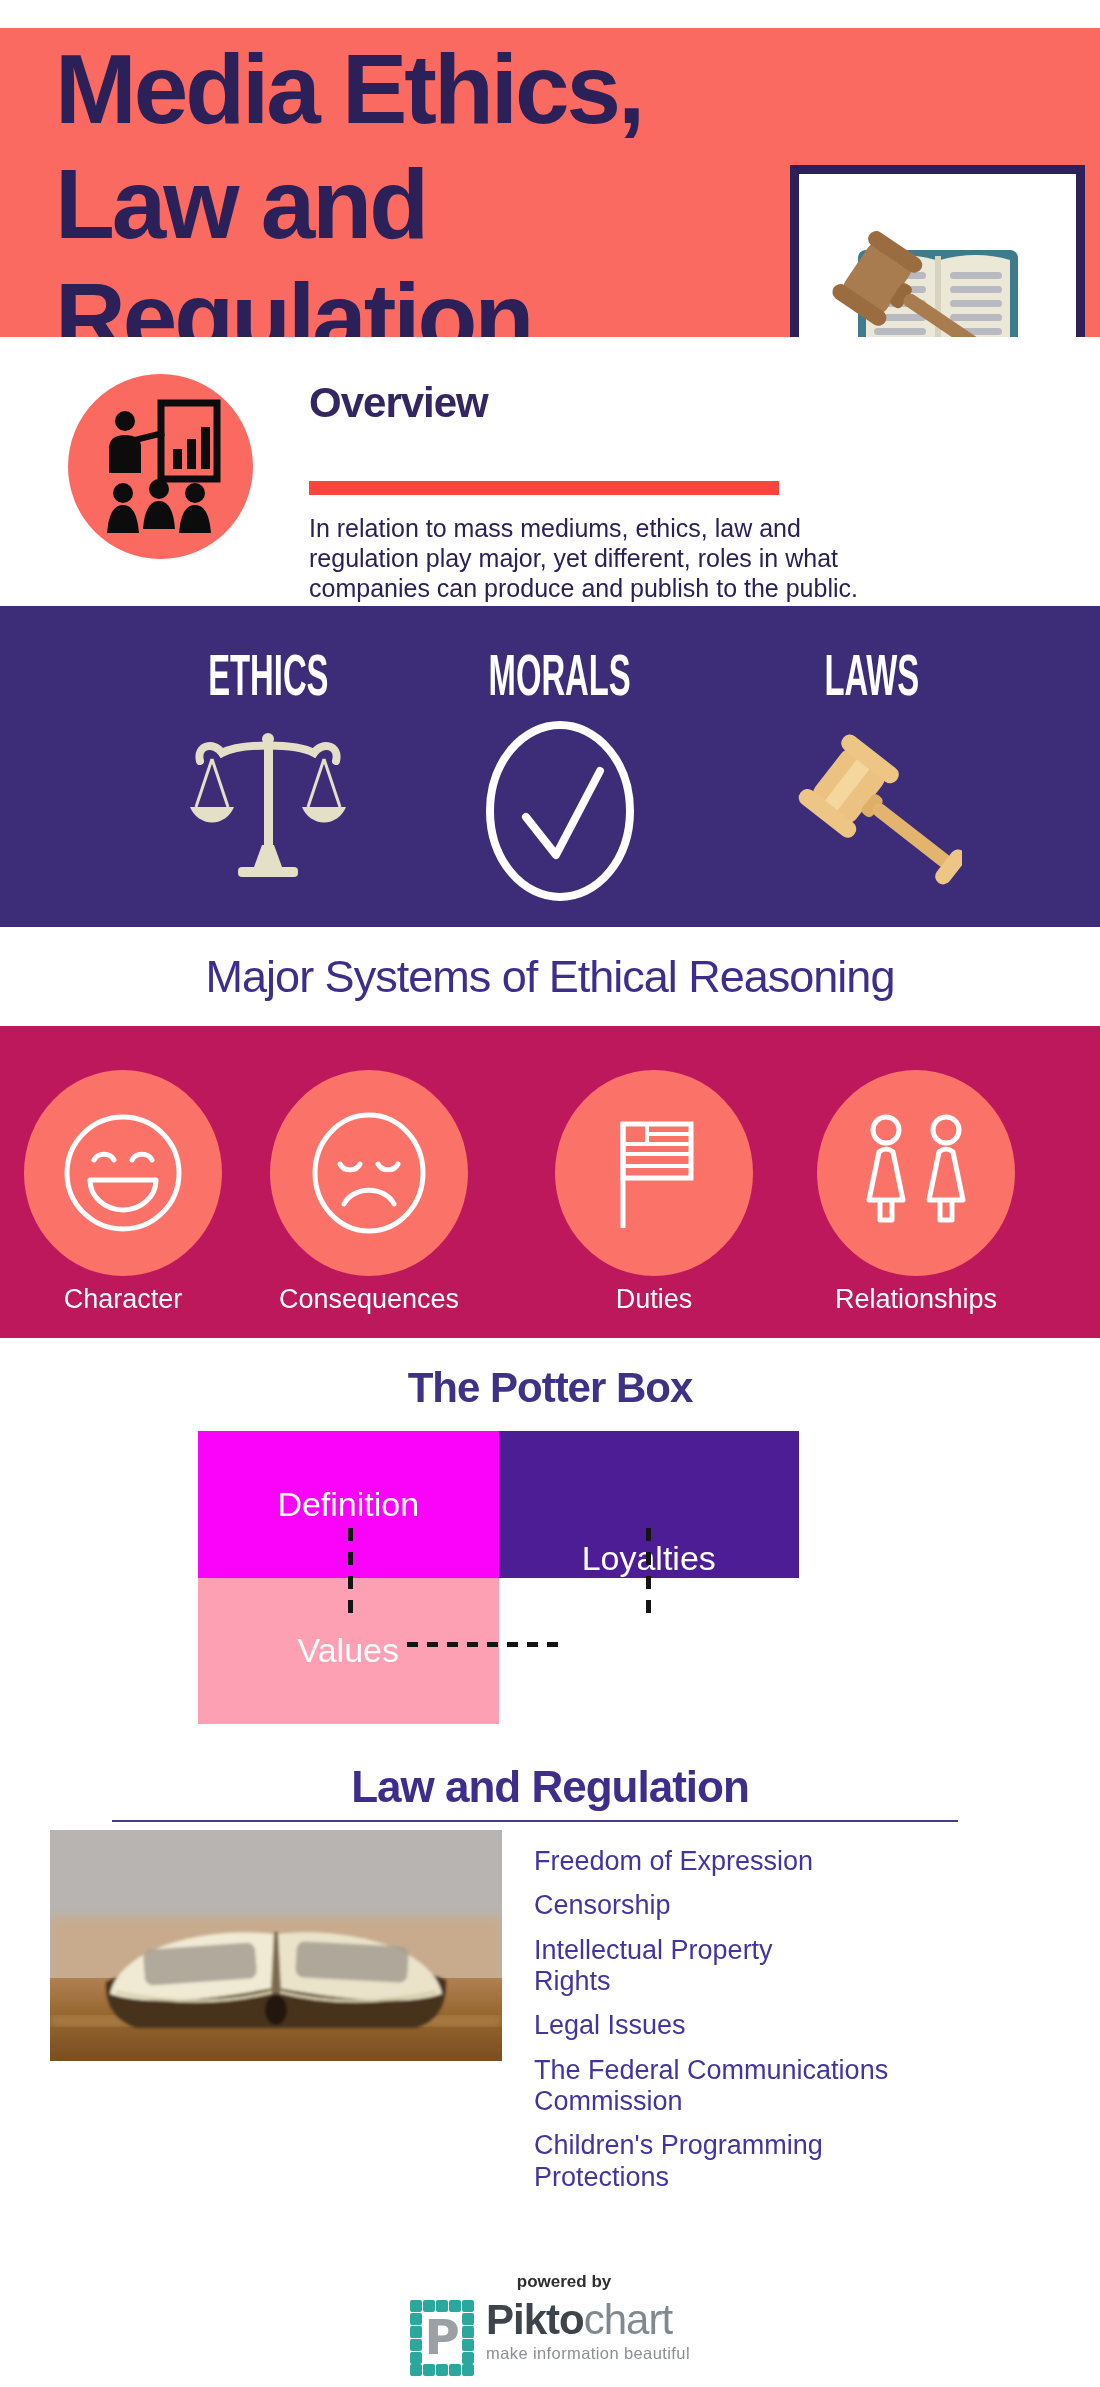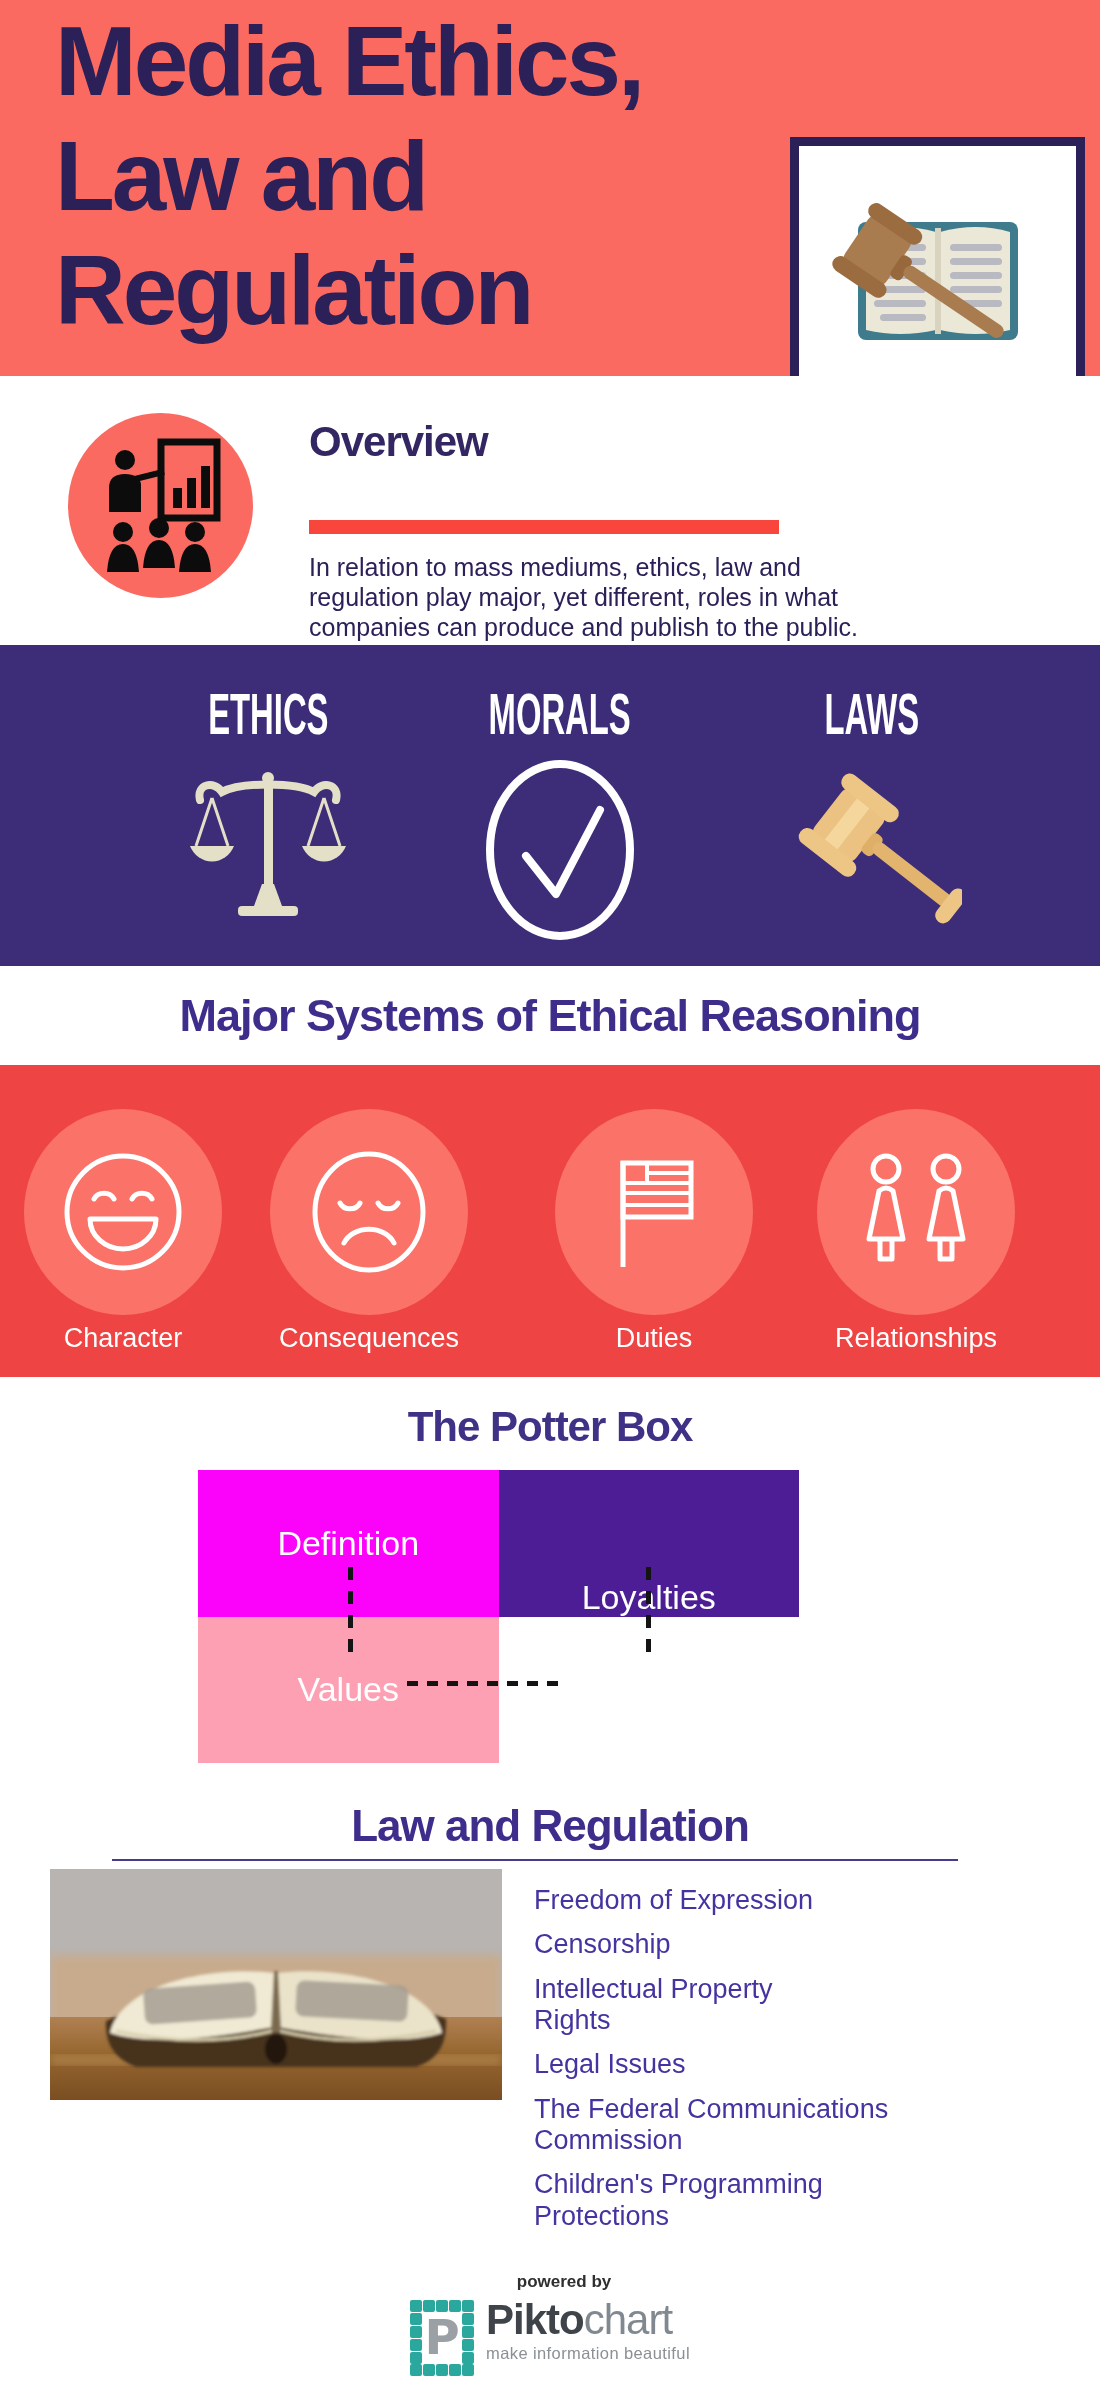--- a/index.html
+++ b/index.html
@@ -1,20 +1,20 @@
 <!DOCTYPE html>
 <html><head>
 <meta charset="utf-8">
 <style>
   html,body { margin:0; padding:0; background:#ffffff; }
   body { font-family:"Liberation Sans", sans-serif; }
   .page { position:relative; width:1100px; height:2387px; overflow:hidden; background:#fff; }
 
   
-  .header { position:relative; height:376px; background:#fb6a61; }
+  .header { position:relative; height:309px; background:#fb6a61;margin-top:28px; }
   .main-title { position:absolute; left:55px; top:4px; margin:0;
     font-size:98px; font-weight:700; letter-spacing:-3px; line-height:1.17;
     color:#2b2058; white-space:pre-line; }
   .header-rule { position:absolute; left:175px; top:408px; width:925px; height:2px; background:#2b2058; }
   .gavel-panel { position:absolute; left:790px; top:137px; width:295px; height:290px;
     background:#ffffff; border:9px solid #2b2058; box-sizing:border-box;
     display:flex; align-items:center; justify-content:center; }
 
   
   .overview { position:relative; height:269px; background:#fff; }
@@ -30,24 +30,24 @@
   .pillars { position:relative; height:321px; background:#3d2d78; }
   .pillar { position:absolute; top:38px; width:300px; text-align:center; }
   .pillar-label { display:inline-block; color:#ffffff; font-weight:700; font-size:40px;
     letter-spacing:0px; transform:scale(0.82,1.42); transform-origin:center top; }
   .pillar-icon { margin-top:26px; height:185px; display:flex; align-items:flex-start; justify-content:center; }
   .pillar-1 { left:118px; } .pillar-2 { left:410px; } .pillar-3 { left:722px;text-align:center; }
 
   
   .systems-heading-band { position:relative; height:99px; background:#ffffff;
     display:flex; align-items:center; justify-content:center; }
-  .systems-title { margin:12px; font-size:45px; font-weight:700; color:#3f2d8c; letter-spacing:-1px; }
-
-  
-  .systems { position:relative; height:312px; background:#ef4444; }
+  .systems-title { margin:12px; font-size:45px; font-weight:400; color:#3f2d8c; letter-spacing:-1px; }
+
+  
+  .systems { position:relative; height:312px; background:#be185d; }
   .system-circle { position:absolute; top:44px; width:198px; height:206px; border-radius:50%;
     background:#fa7268; display:flex; align-items:center; justify-content:center; }
   .system-label { position:absolute; top:258px; width:300px; text-align:center;
     color:#ffffff; font-size:27px; }
   .sc-1 { left:24px; } .sc-2 { left:270px; } .sc-3 { left:555px; } .sc-4 { left:817px; }
   .sl-1 { left:-27px; } .sl-2 { left:219px; } .sl-3 { left:504px; } .sl-4 { left:766px; }
 
   
   .potter { position:relative; height:412px; background:#ffffff; }
   .potter-title { margin:0; position:absolute; top:26px; width:100%; text-align:center;

